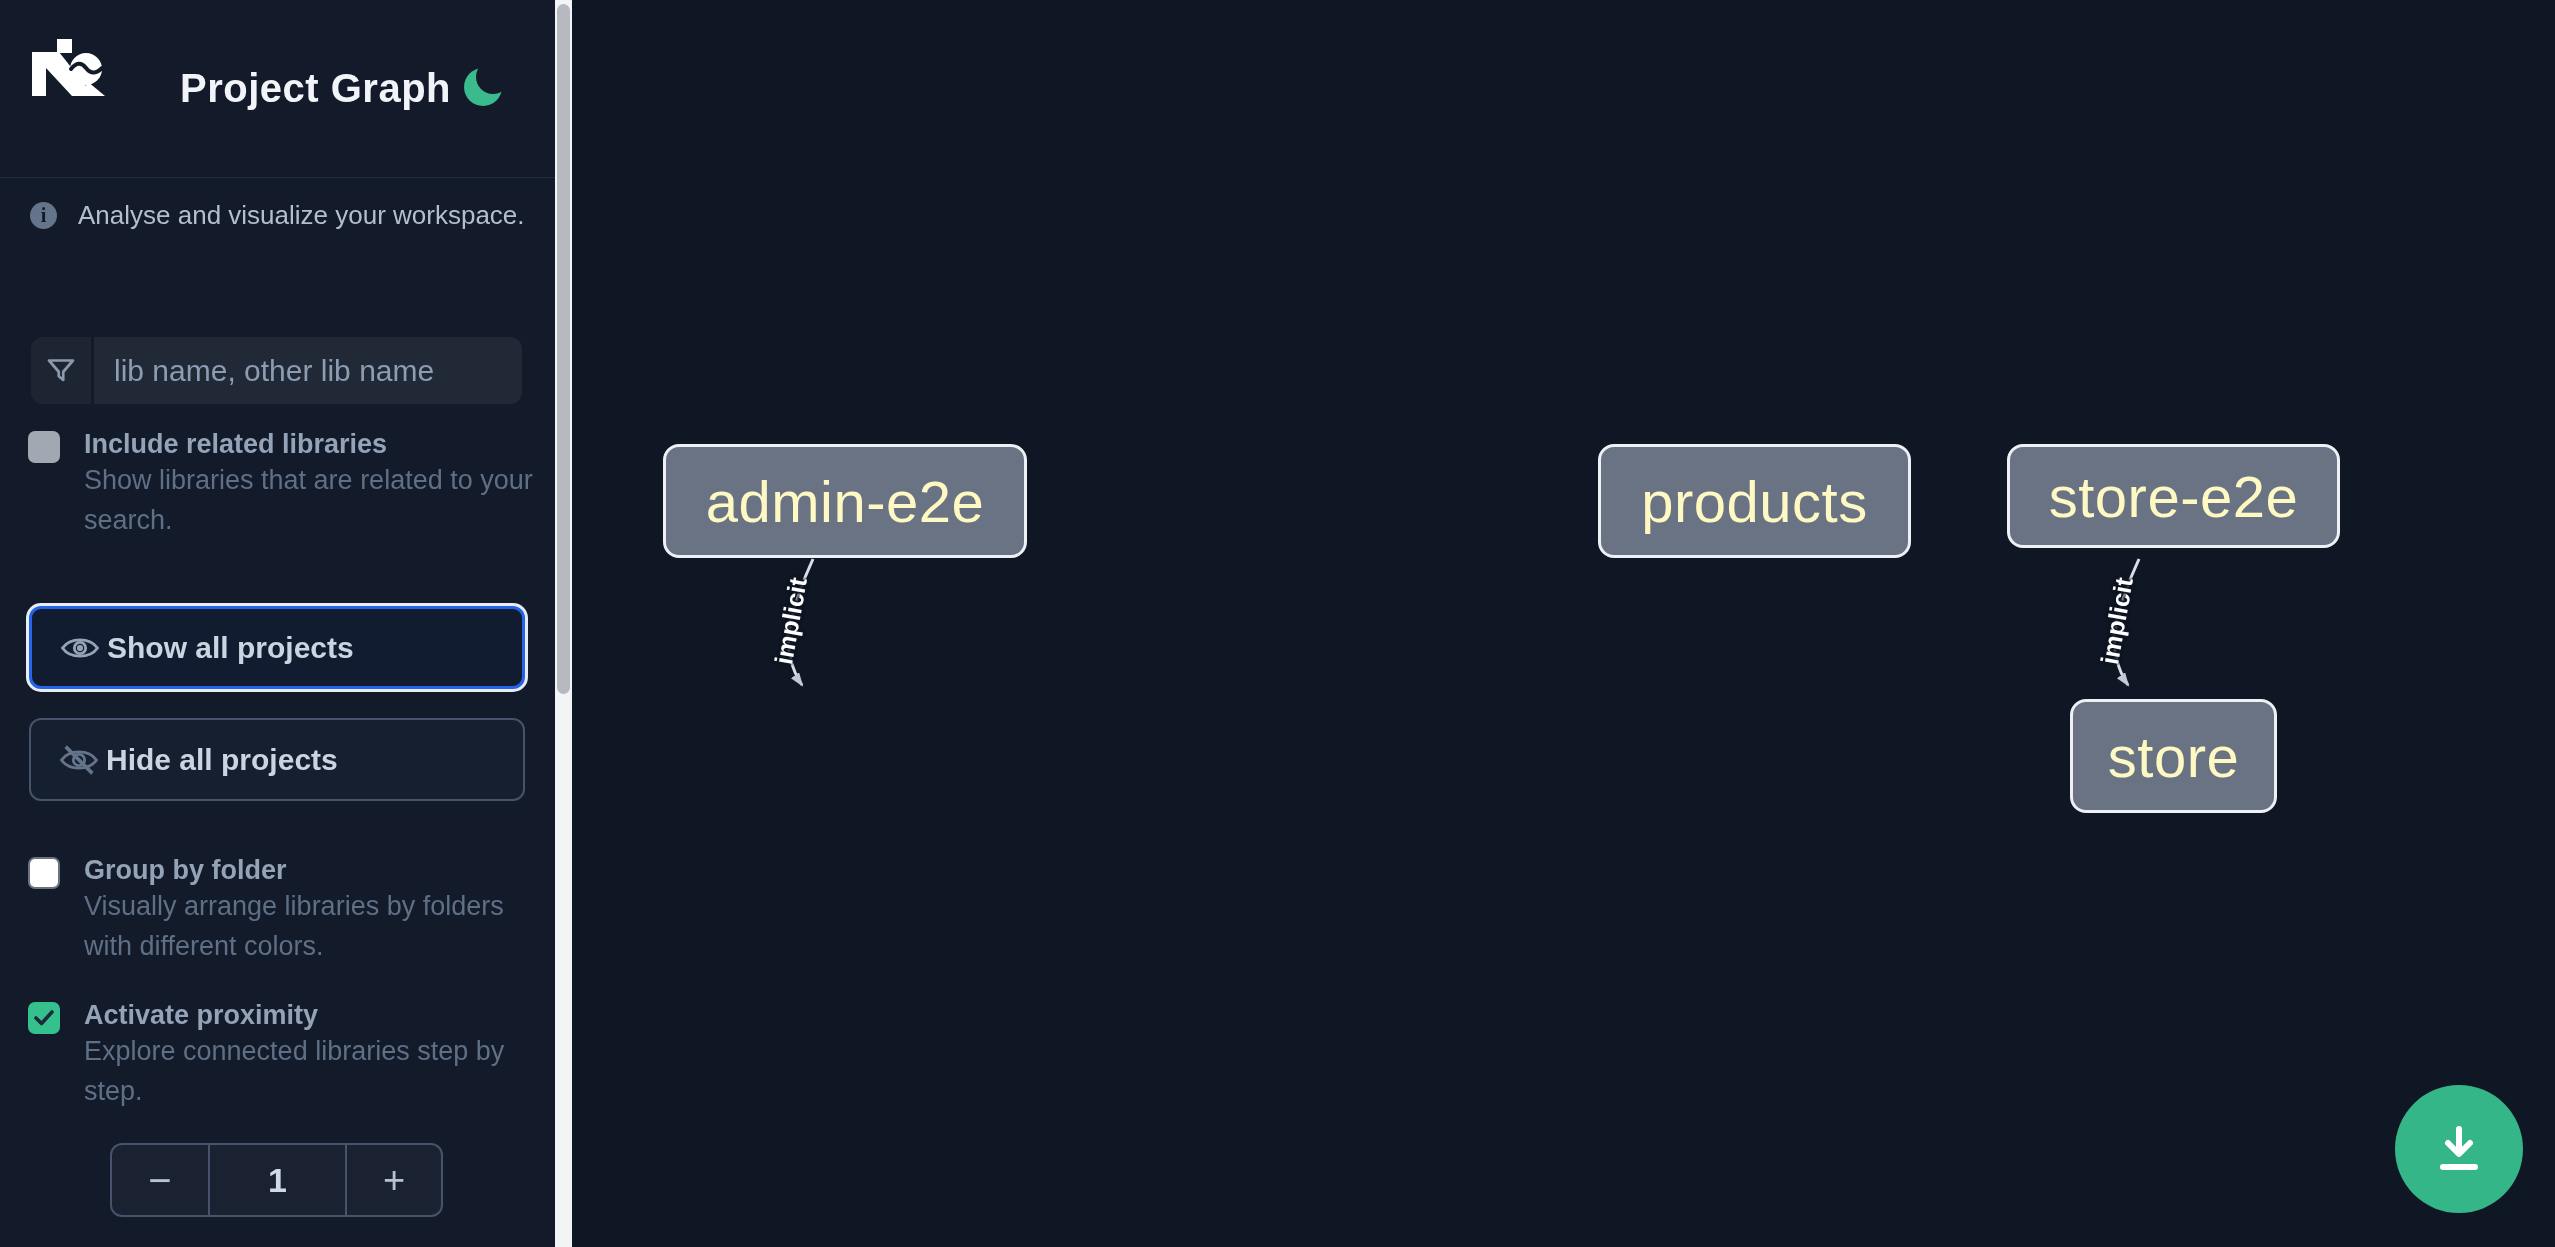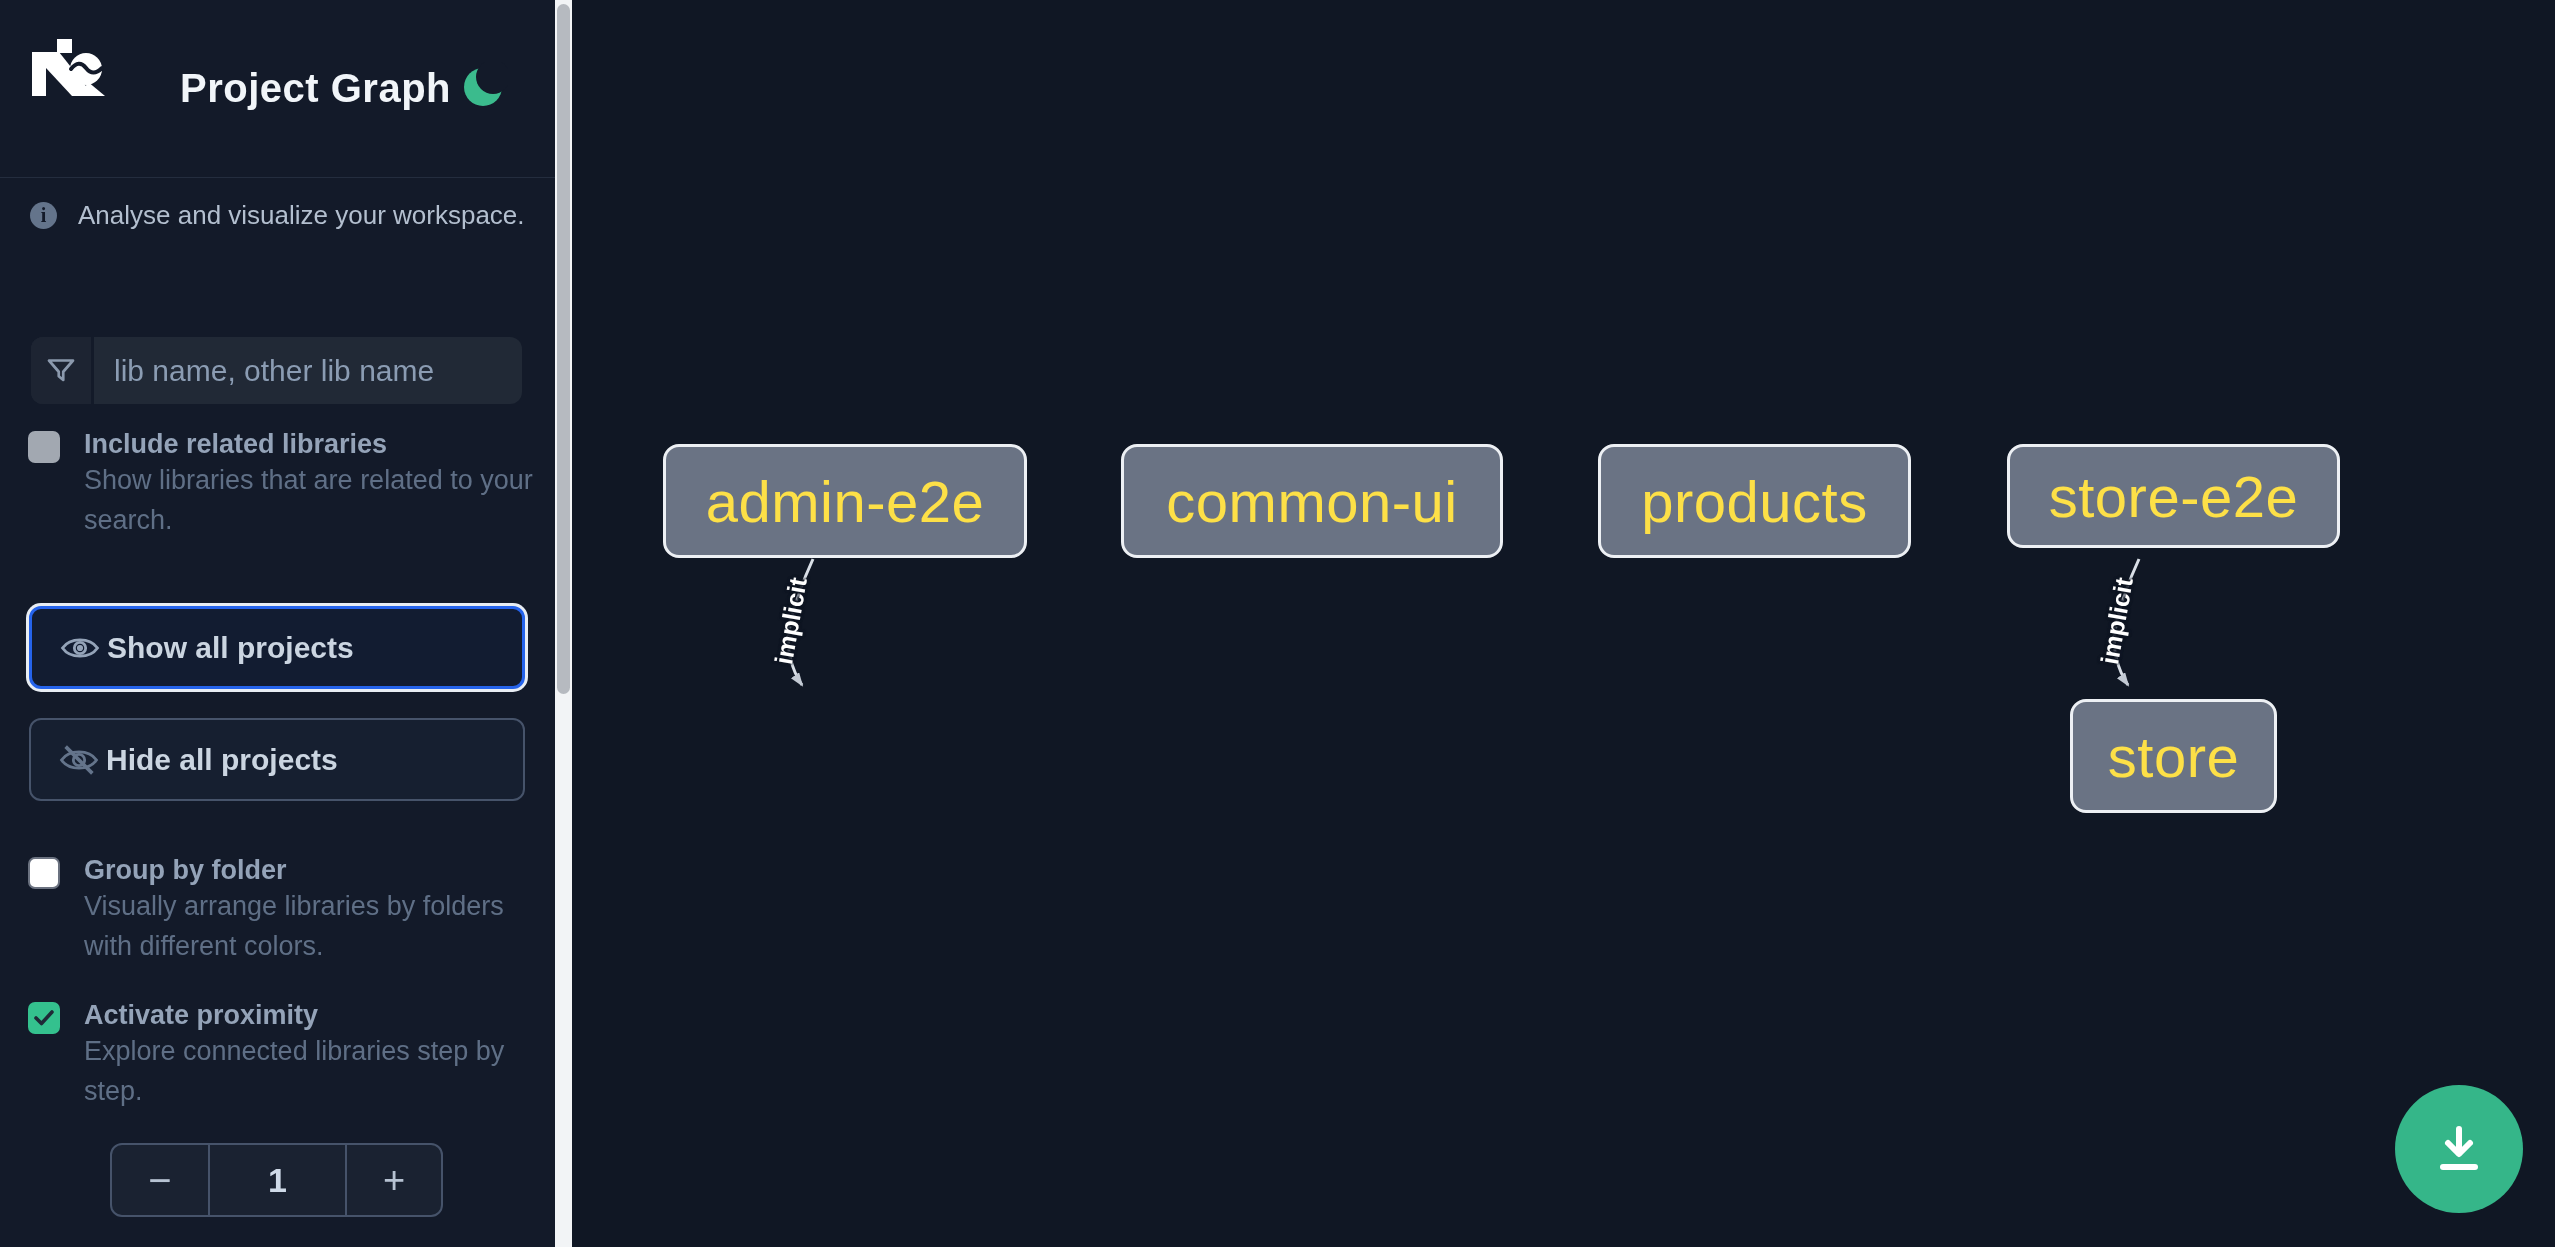--- a/index.html
+++ b/index.html
@@ -52,21 +52,21 @@
   .step-inc { font-size: 38px; color: #b6c2d2; cursor: pointer; }
 
   
   .sb-scroll-track { position: absolute; left: 555px; top: 0; width: 17px; height: 1247px; background: #f2f4f6; }
   .sb-scroll-thumb { position: absolute; left: 2px; top: 4px; width: 13px; height: 690px; border-radius: 7px; background: #b6bac0; }
 
   
   .canvas { position: absolute; left: 572px; top: 0; right: 0; bottom: 0; background: #101724; }
   .edges-svg { position: absolute; left: 0; top: 0; width: 2555px; height: 1247px; pointer-events: none; }
   .gnode { position: absolute; background: #6a7384; border: 3px solid #edf0f4; border-radius: 16px;
-           color: #fde047; font-size: 58px; letter-spacing: 0.5px; display: flex; align-items: center;
+           color: #fef9c3; font-size: 58px; letter-spacing: 0.5px; display: flex; align-items: center;
            justify-content: center; cursor: pointer; }
   .n-admin-e2e { left: 663px;  top: 444px; width: 364px; height: 114px; }
   .n-common-ui { left: 1121px; top: 444px; width: 382px; height: 114px; }
   .n-products  { left: 1598px; top: 444px; width: 313px; height: 114px; }
   .n-store-e2e { left: 2007px; top: 444px; width: 333px; height: 104px; }
   .n-admin     { left: 731px;  top: 699px; width: 231px; height: 114px; }
   .n-store     { left: 2070px; top: 699px; width: 207px; height: 114px; }
 
   .edge-label { position: absolute; transform: translate(-50%,-50%) rotate(-80deg);
                 font-size: 25px; font-weight: 600; color: #ffffff; white-space: nowrap;
@@ -171,21 +171,20 @@
     <defs>
       <marker id="arrow" markerWidth="16" markerHeight="12" refX="12" refY="5" orient="auto" markerUnits="userSpaceOnUse">
         <path d="M0 0 L14 5 L0 10 Z" fill="#c3cad4"></path>
       </marker>
     </defs>
     <path d="M 813 559 C 798 592 783 632 790 657 C 793 669 797 678 802 685" stroke="#d9dfe7" stroke-width="3" fill="none" marker-end="url(#arrow)"></path>
     <path d="M 2139 559 C 2124 592 2109 632 2116 657 C 2119 669 2123 678 2128 685" stroke="#d9dfe7" stroke-width="3" fill="none" marker-end="url(#arrow)"></path>
   </svg>
 
   <div class="gnode n-admin-e2e">admin-e2e</div>
-  <div class="gnode n-common-ui">common-ui</div>
   <div class="gnode n-products">products</div>
   <div class="gnode n-store-e2e">store-e2e</div>
   <div class="gnode n-store">store</div>
 
   <span class="edge-label el-1">implicit</span>
   <span class="edge-label el-2">implicit</span>
 
   <div class="fab">
     <svg width="52" height="52" viewBox="0 0 52 52" fill="none" stroke="#ffffff" stroke-width="6" stroke-linecap="round" stroke-linejoin="round">
       <line x1="26" y1="6" x2="26" y2="30"></line>

